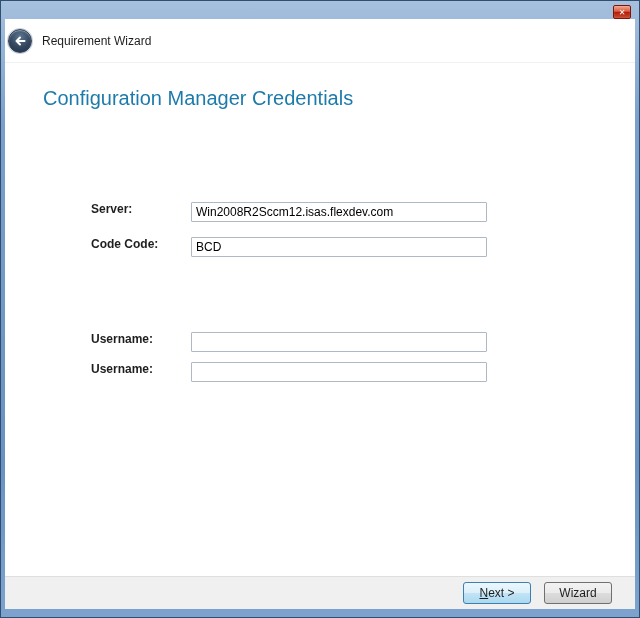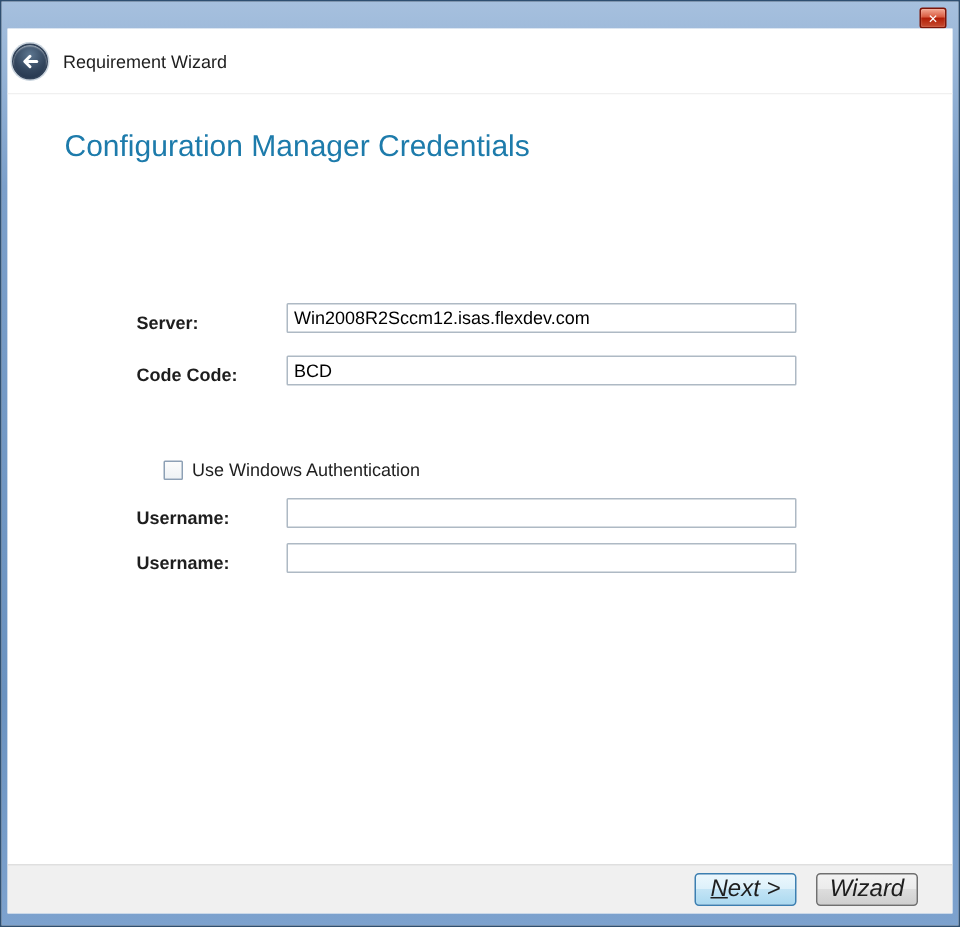--- a/index.html
+++ b/index.html
@@ -44,24 +44,24 @@
     cursor: pointer; padding: 0;
     box-shadow: inset 0 1px 1px rgba(255,255,255,.45), 0 0 0 1px #c9d4de;
   }
   .header-title { font-size: 12px; color: #1e1e1e; }
   
   .content { position: absolute; top: 44px; left: 0; right: 0; bottom: 33px; background: #fff; }
   .page-title {
     position: absolute; left: 38px; top: 24px;
     font-size: 20px; font-weight: normal; color: #1d7bab;
   }
-  .row { position: absolute; left: 86px; display: flex; align-items: flex-end; }
+  .row { position: absolute; left: 86px; display: flex; align-items: flex-start; }
   .row .f-label { width: 100px; font-size: 12px; font-weight: bold; color: #1e1e1e; }
   .row input[type="text"], .row input[type="password"] {
-    width: 340px; height: 20px;
+    width: 296px; height: 20px;
     border: 1px solid #aeb9c4; border-radius: 1px;
     font-family: "Liberation Sans", sans-serif;
     font-size: 12px; color: #000; padding: 1px 4px; outline: none;
   }
   .row-server   { top: 139px; }
   .row-sitecode { top: 174px; }
   .row-check    { top: 243px; left: 104px; gap: 6px; }
   .row-username { top: 269px; }
   .row-password { top: 299px; }
   .checkbox {
@@ -73,25 +73,24 @@
   .check-label { font-size: 12px; color: #1e1e1e; }
   
   .footer {
     position: absolute; left: 0; right: 0; bottom: 0; height: 33px;
     background: #f0f0f0; border-top: 1px solid #dfdfdf;
     display: flex; align-items: center; justify-content: flex-end;
     gap: 13px; padding-right: 23px;
   }
   .btn {
     width: 68px; height: 22px;
-    font-family: "Liberation Sans", sans-serif; font-size: 16px; color: #1e1e1e;
+    font-family: "Liberation Sans", sans-serif; font-size: 12px; color: #1e1e1e;
     border: 1px solid #707070; border-radius: 3px;
     background: linear-gradient(to bottom, #f2f2f2 0%, #ebebeb 50%, #dddddd 50%, #cfcfcf 100%);
     cursor: pointer;
-    font-style: italic;
   }
   .btn.default {
     border-color: #3c7fb1;
     background: linear-gradient(to bottom, #ecf7fd 0%, #dcf0fa 50%, #c3e4f5 50%, #abd9f0 100%);
   }
   .u { text-decoration: underline; }
 </style>
 </head>
 <body>
 
@@ -119,24 +118,20 @@
       <div class="row row-server">
         <label class="f-label">Server:</label>
         <input type="text" value="Win2008R2Sccm12.isas.flexdev.com" style="">
       </div>
 
       <div class="row row-sitecode">
         <label class="f-label">Code Code:</label>
         <input type="text" value="BCD" style="">
       </div>
 
-      <div class="row row-check">
-        <span class="checkbox"></span>
-        <span class="check-label">Use Windows Authentication</span>
-      </div>
 
       <div class="row row-username">
         <label class="f-label">Username:</label>
         <input type="text" value="" style="">
       </div>
 
       <div class="row row-password">
         <label class="f-label">Username:</label>
         <input type="password" value="" style="">
       </div>

